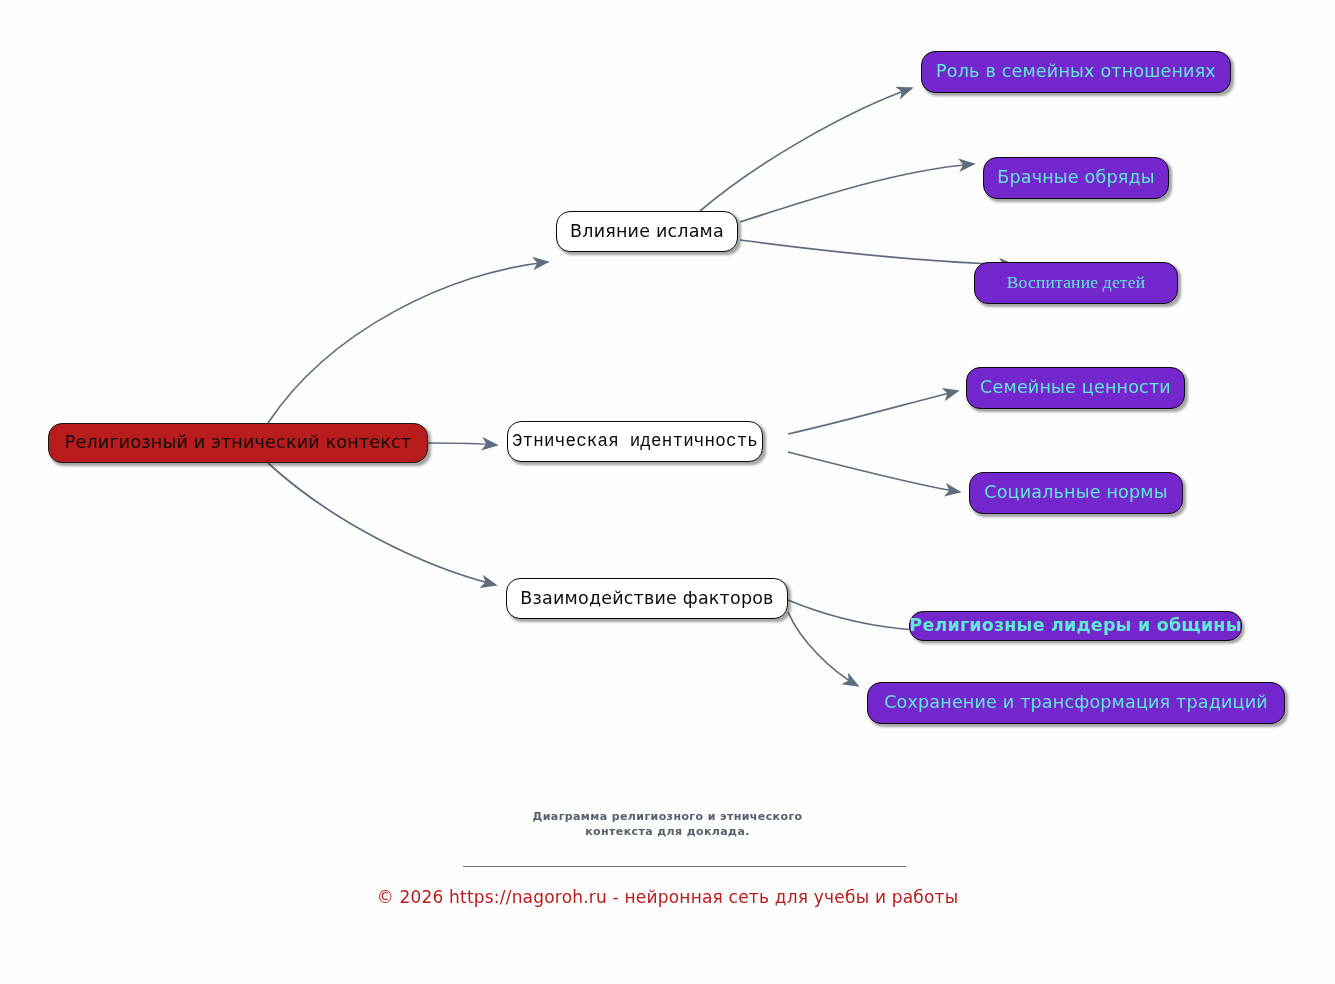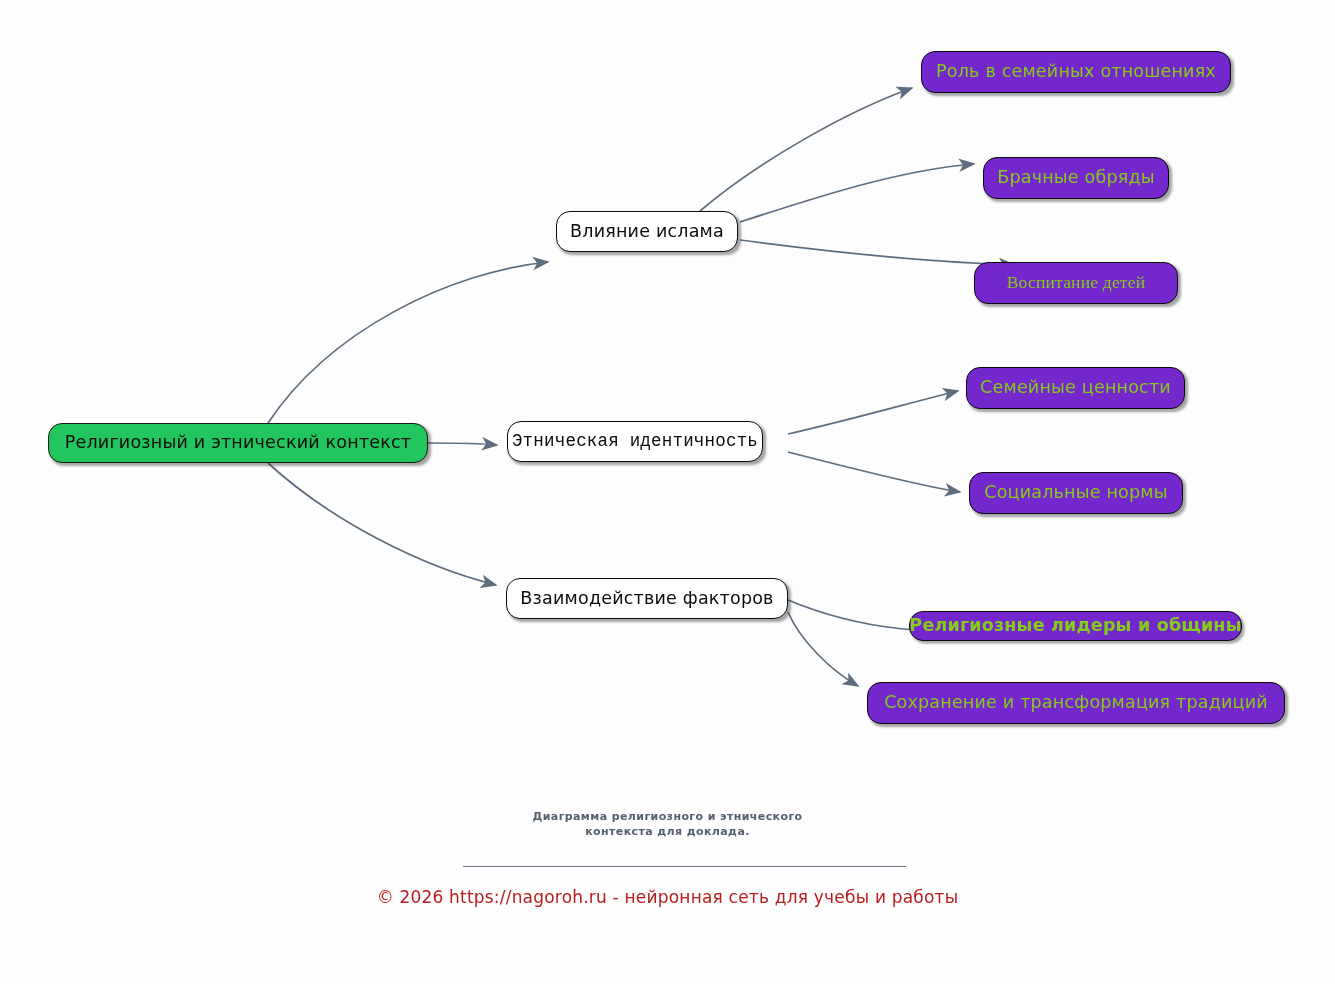--- a/index.html
+++ b/index.html
@@ -40,31 +40,31 @@
     border: 1.6px solid #111111;
     font-size: 17.5px;
     color: #0d0d0d;
     letter-spacing: 0.2px;
     white-space: nowrap;
     box-shadow: 2.5px 2.5px 2.5px rgba(40,40,40,0.42);
     line-height: 1;
     user-select: none;
   }
   .node.root {
-    background: #22c55e;
+    background: #b91c1c;
     border-color: #1a1a1a;
   }
   .node.branch {
     background: #ffffff;
     border-color: #0b0b0b;
   }
   .node.leaf {
     background: #7527ce;
     border-color: #0b0b0b;
-    color: #84cc16;
+    color: #5eead4;
   }
   .caption {
     position: absolute;
     left: 0;
     right: 0;
     top: 810px;
     text-align: center;
     color: #55606e;
     font-weight: bold;
     font-size: 11px;

